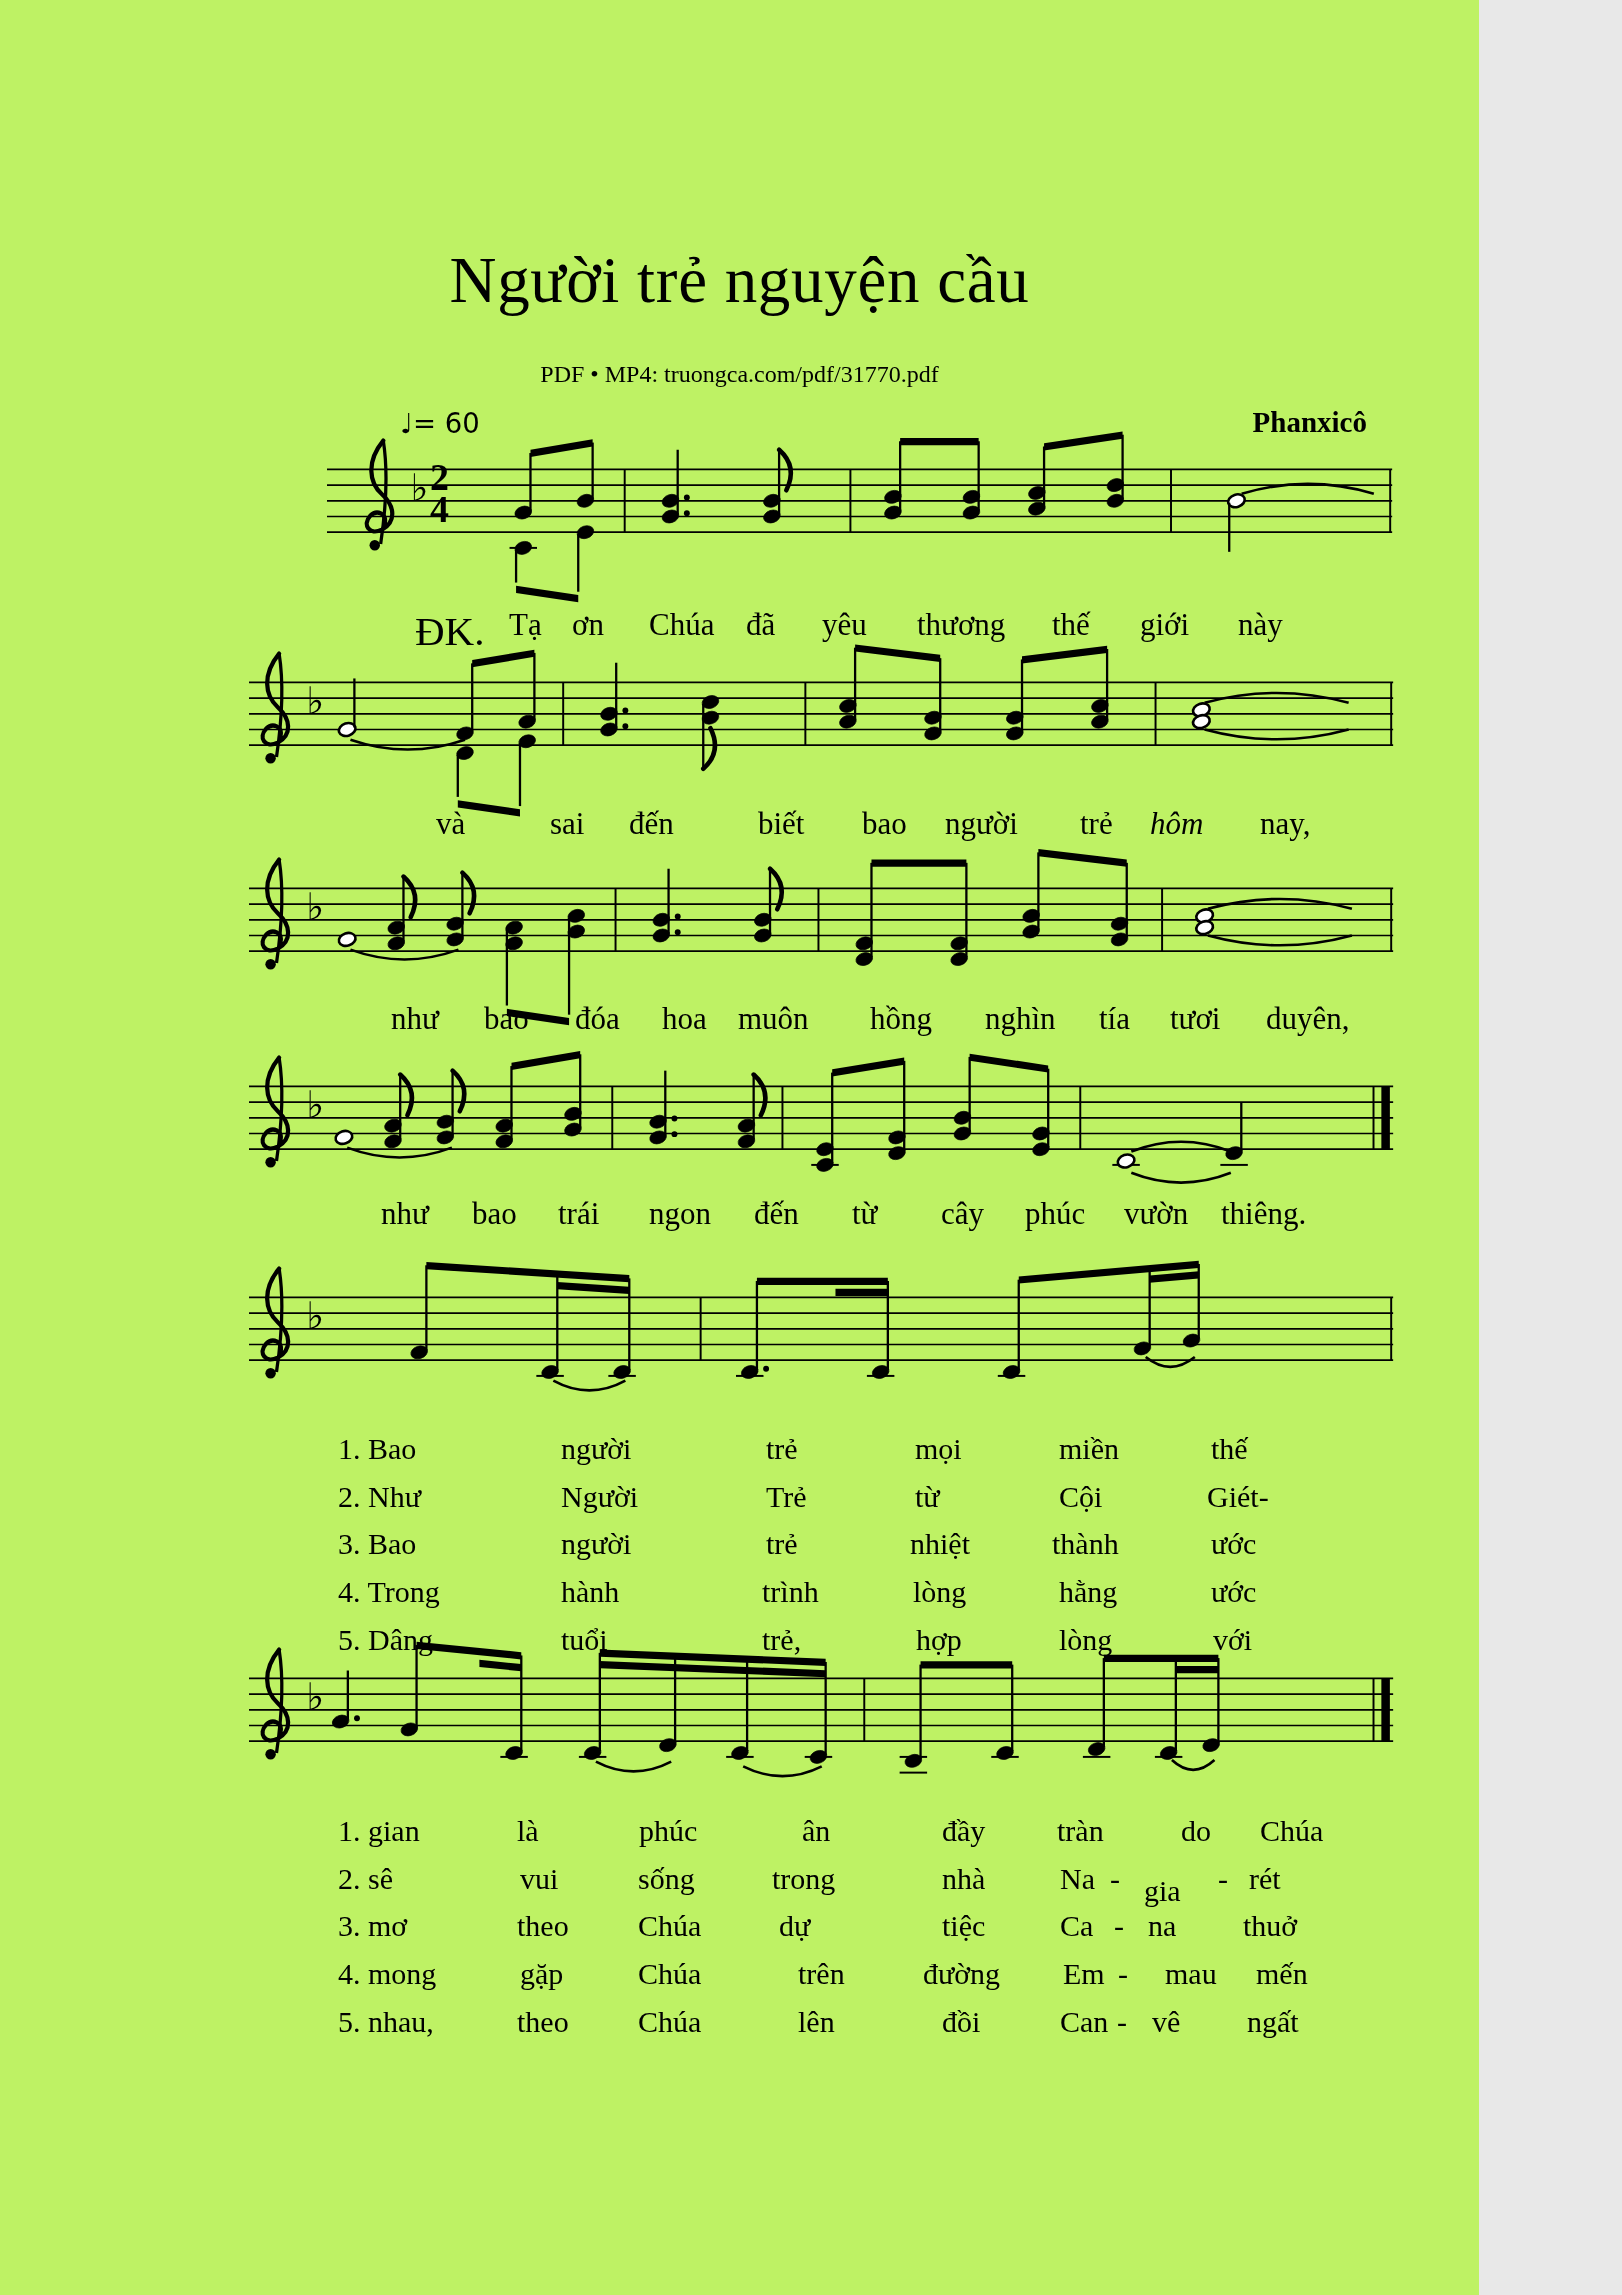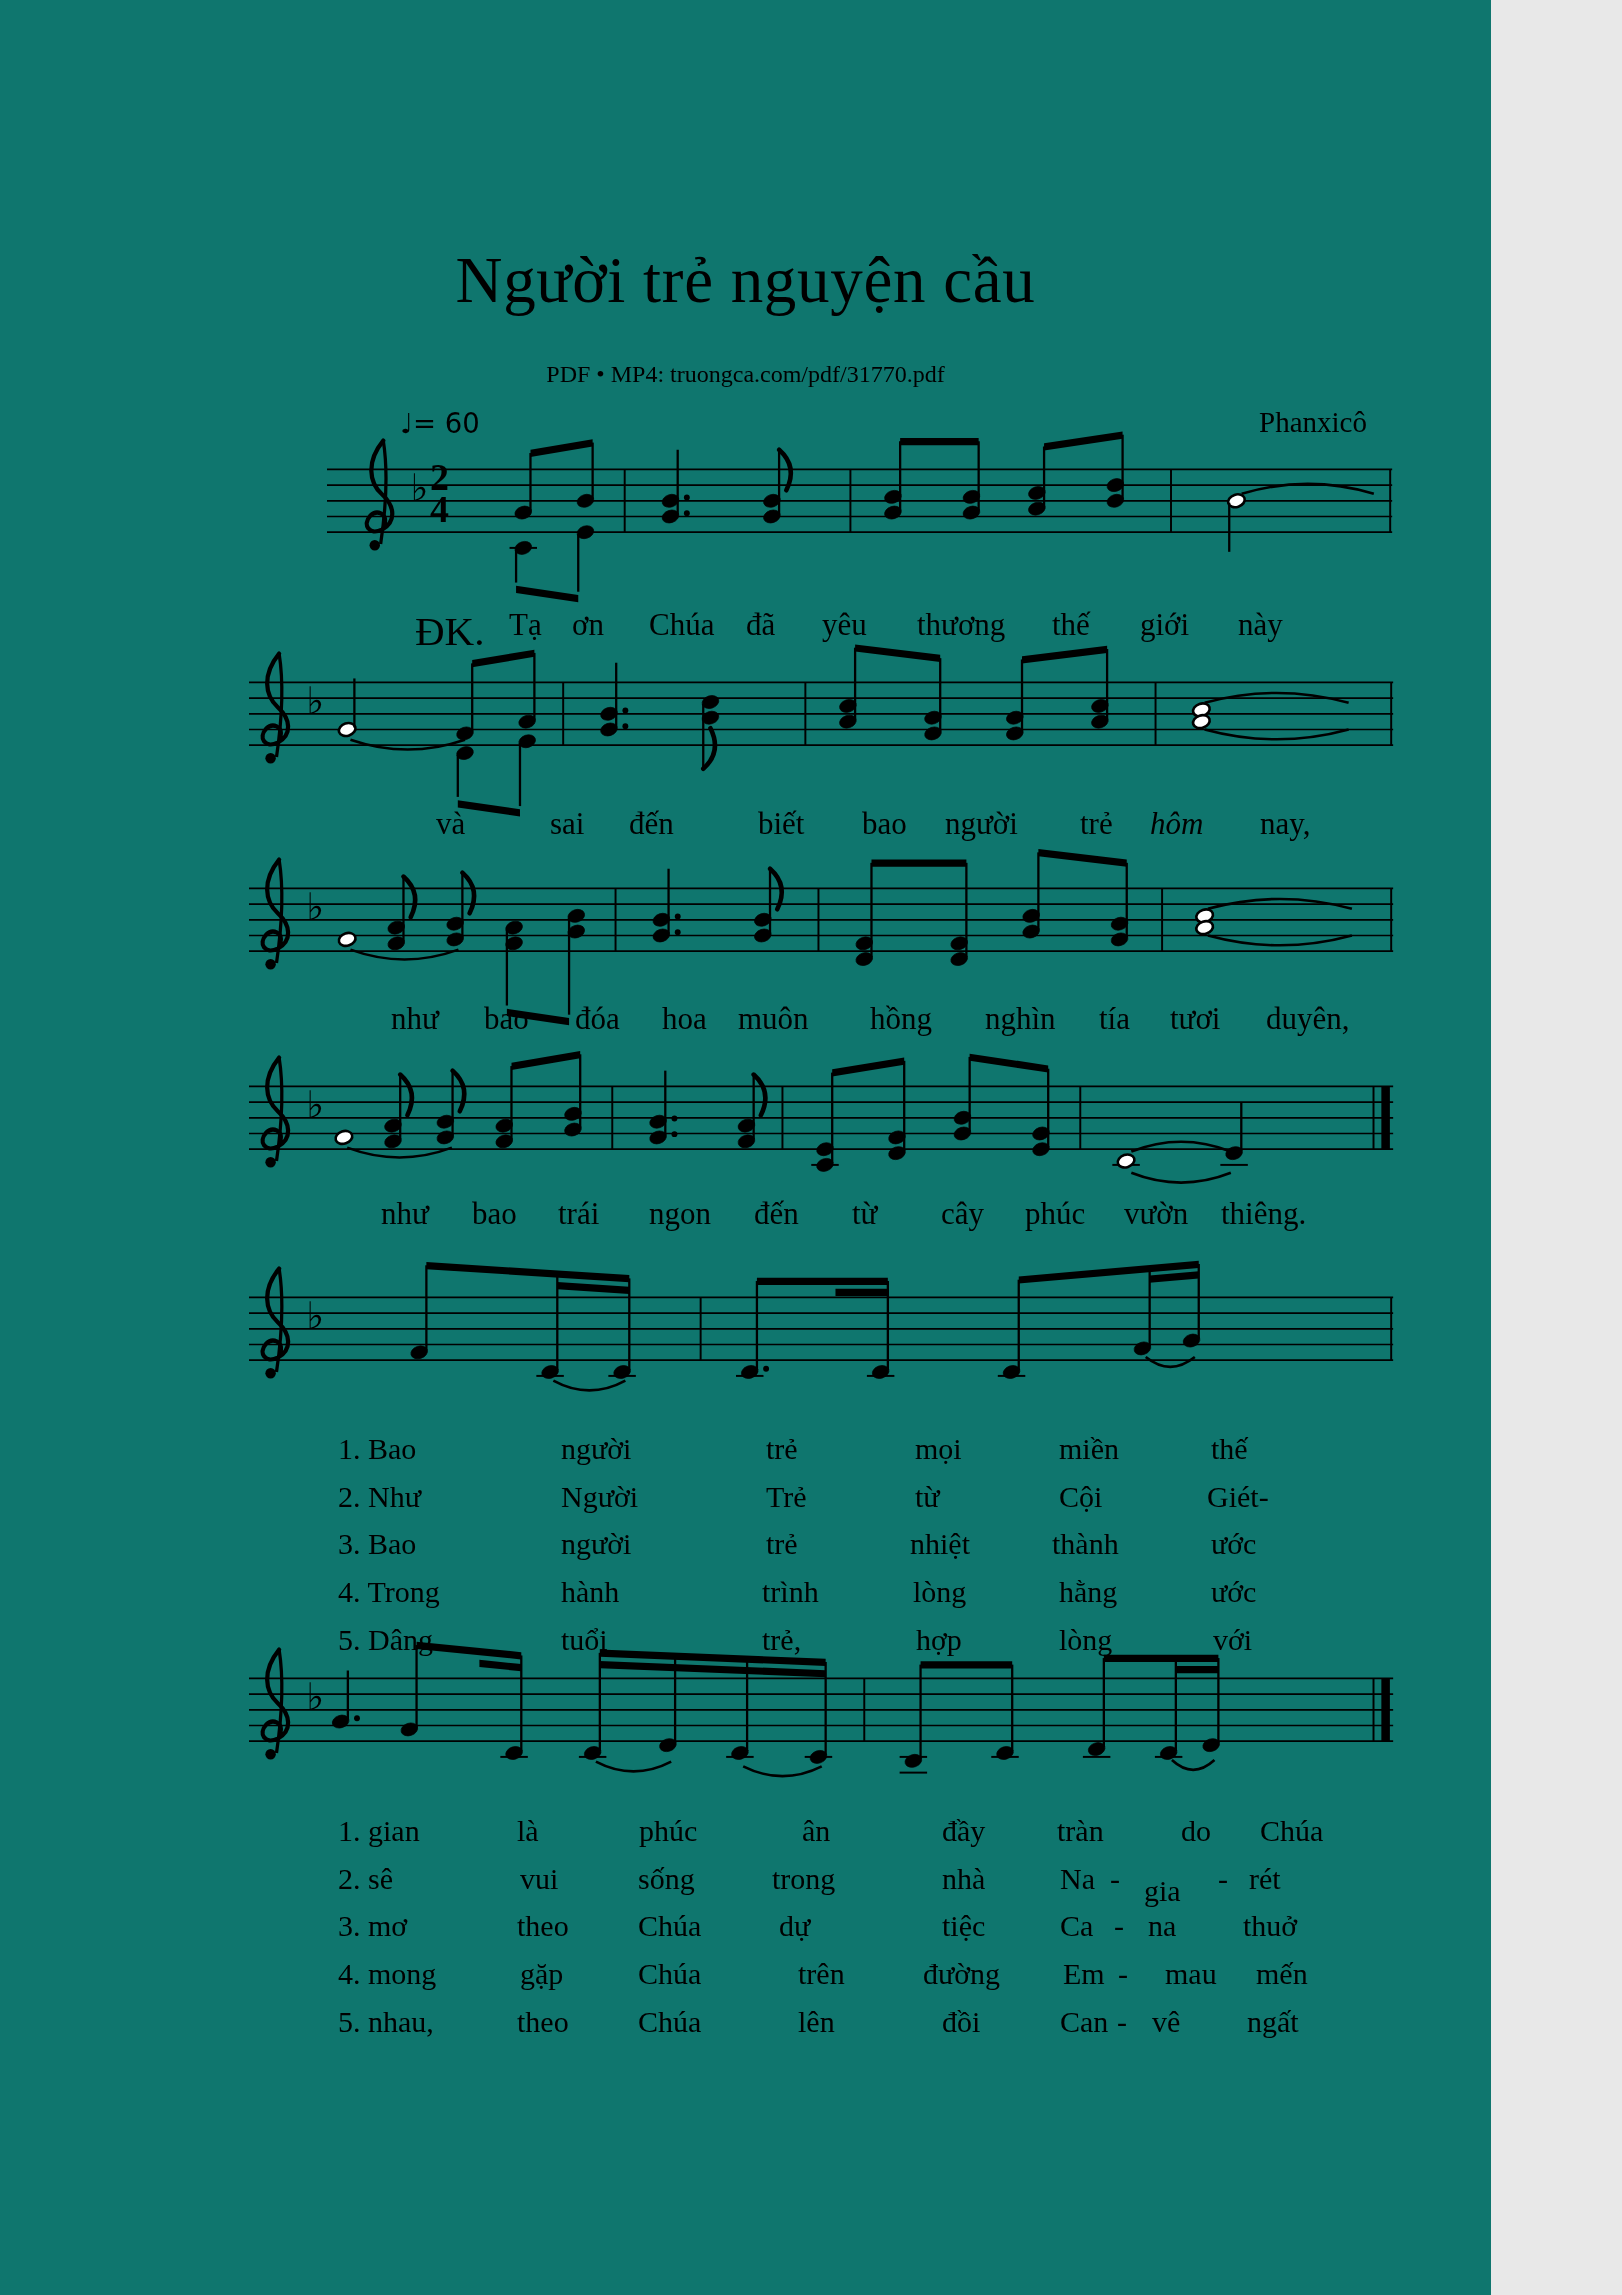--- a/index.html
+++ b/index.html
@@ -1,40 +1,39 @@
 <!DOCTYPE html>
 <html style="font-size:10.5px"><head>
 <meta charset="utf-8">
 <style>
   html,body{margin:0;padding:0;background:#e8e8e8;}
   #page{
     position:relative;
     width:1479px;height:2295px;
-    background:#0f766e;
+    background:#bef264;
     font-family:"Liberation Serif","DejaVu Serif",serif;
     color:#000;
     overflow:hidden;
-    padding-left:12px;
   }
   .abs{position:absolute;}
   #title{
     width:100%;text-align:center;top:243px;left:0;
     font-size:65px;font-weight:normal;letter-spacing:0.7px;
   }
   #subtitle{
     width:100%;text-align:center;top:361px;left:0;
     font-size:24px;
   }
   #tempo{
     left:400px;top:407px;font-size:27.5px;
     font-family:"DejaVu Sans","Liberation Sans",sans-serif;
   }
   #composer{
     left:1171px;top:406px;width:196px;text-align:right;
-    font-size:29px;font-weight:normal;
+    font-size:29px;font-weight:bold;
   }
   .tok{position:absolute;white-space:pre;}
   svg.staff{position:absolute;overflow:visible;}
 </style>
 </head>
 <body>
 
 <div id="page">
   <h1 id="title" class="abs" style="margin:0;">Người trẻ nguyện cầu</h1>
   <div id="subtitle" class="abs">PDF • MP4: truongca.com/pdf/31770.pdf</div>

